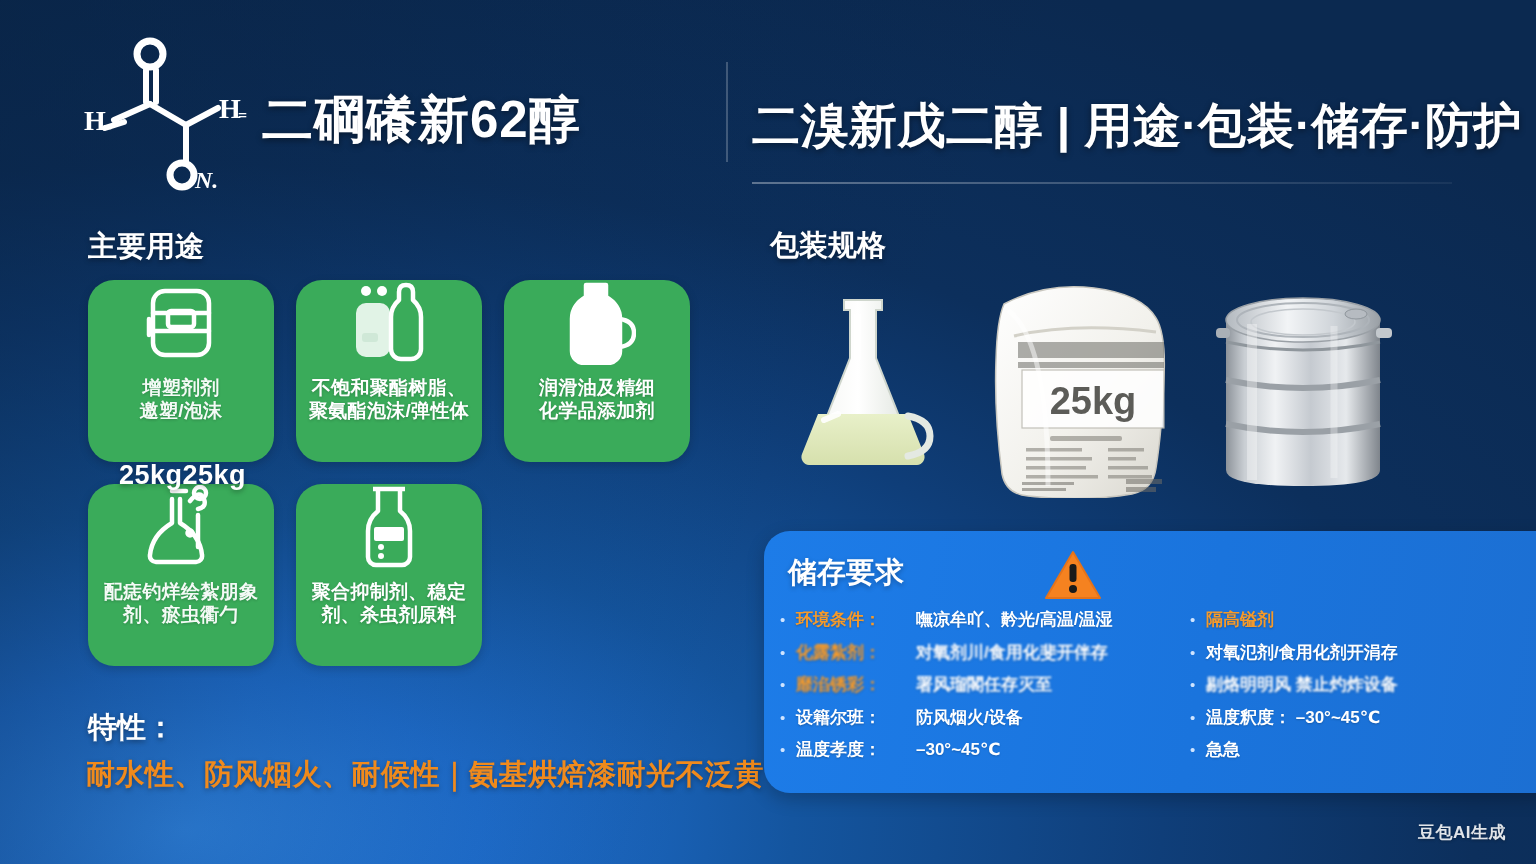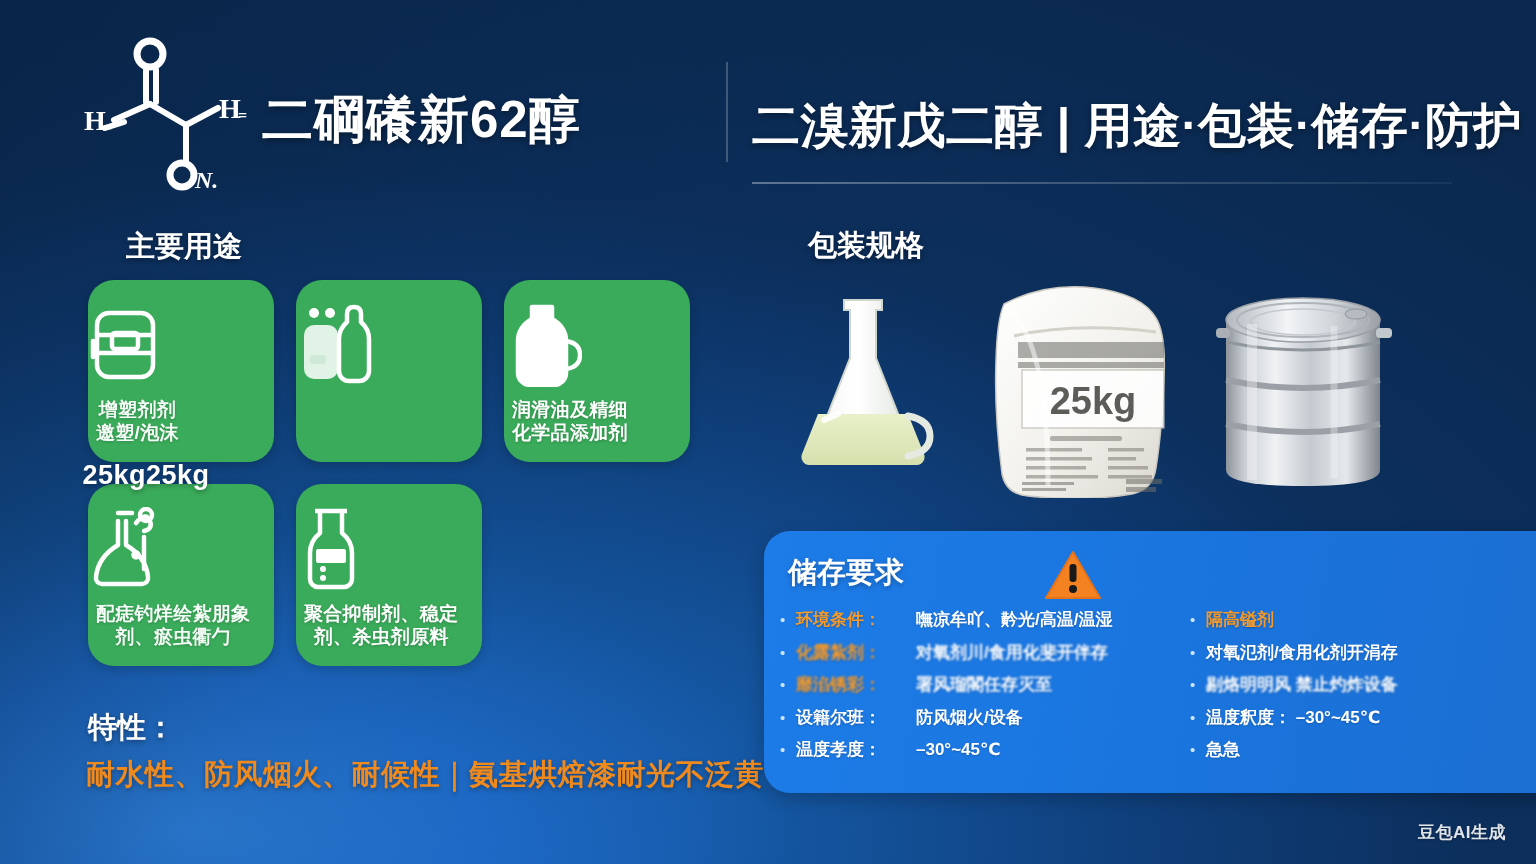--- a/index.html
+++ b/index.html
@@ -34,32 +34,32 @@
     position:absolute;left:752px;top:94px;
     font-size:48px;font-weight:bold;color:#ffffff;letter-spacing:.5px;
     text-shadow:0 2px 6px rgba(0,0,0,.45);white-space:nowrap;
   }
   .hdr-rule{position:absolute;left:752px;top:182px;width:700px;height:2px;
     background:linear-gradient(90deg,rgba(255,255,255,.34),rgba(255,255,255,.06));}
 
   
   .sec-title{
     position:absolute;font-size:29px;font-weight:bold;color:#fff;
-    text-shadow:0 2px 5px rgba(0,0,0,.4);white-space:nowrap;margin-left:38px;
+    text-shadow:0 2px 5px rgba(0,0,0,.4);white-space:nowrap;
   }
   #uses-title{left:88px;top:227px;}
   #pack-title{left:770px;top:226px;}
 
   .grid{position:absolute;left:88px;top:280px;width:614px;
     display:grid;grid-template-columns:repeat(3,186px);grid-template-rows:182px 182px;
     gap:22px 22px;}
   .card{
     background:#3aab5a;border-radius:26px;
-    display:flex;flex-direction:column;align-items:flex-start;justify-content:flex-start;
-    padding-top:22px;box-sizing:border-box;overflow:hidden;
+    display:flex;flex-direction:column;align-items:center;justify-content:flex-start;
+    box-sizing:border-box;overflow:hidden;
     box-shadow:0 3px 10px rgba(0,0,0,.18);
   }
   .card .ico{height:86px;display:flex;align-items:center;justify-content:center;}
   .card .lbl{
     margin-top:10px;padding:0 8px;text-align:center;
     color:#ffffff;font-size:19px;font-weight:bold;line-height:1.22;
     letter-spacing:.3px;text-shadow:0 1px 3px rgba(0,0,0,.22);
   }
   .card .lbl.blur{filter:blur(.35px);opacity:.95;}
 
@@ -72,21 +72,21 @@
     letter-spacing:.5px;white-space:nowrap;text-shadow:0 2px 5px rgba(0,0,0,.35);
   }
 
   
   .pack-row{position:absolute;left:738px;top:268px;width:700px;height:240px;}
   .pk{position:absolute;}
   #pk-flask{left:50px;top:20px;width:150px;height:200px;}
   #pk-bag{left:240px;top:8px;width:200px;height:222px;}
   #pk-drum{left:470px;top:18px;width:190px;height:212px;}
   .pk-cap{
-    position:absolute;left:46px;top:460px;width:200px;text-align:center;
+    position:absolute;left:46px;top:460px;width:200px;text-align:right;
     color:#fff;font-size:27px;font-weight:bold;letter-spacing:.5px;
     text-shadow:0 2px 5px rgba(0,0,0,.35);
   }
 
   
   .store{
     position:absolute;left:764px;top:531px;width:796px;height:262px;
     background:linear-gradient(100deg,#1d7ce8 0%,#1a74dd 55%,#1c6fd2 100%);
     border-radius:26px;box-shadow:0 6px 18px rgba(0,0,0,.22);
   }
@@ -167,20 +167,21 @@
     <div class="card">
       <div class="ico">
         <svg width="82" height="84" viewBox="0 0 82 84" fill="none" stroke="#ffffff" stroke-width="4.5" stroke-linejoin="round">
           <circle cx="18" cy="10" r="5" fill="#ffffff" stroke="none"></circle>
           <circle cx="34" cy="10" r="5" fill="#ffffff" stroke="none"></circle>
           <rect x="8" y="22" width="34" height="54" rx="10" fill="#ffffff" fill-opacity=".85" stroke="none"></rect>
           <rect x="14" y="52" width="16" height="9" rx="3" fill="#cfe8d7" stroke="none"></rect>
           <path d="M58 4 q7 0 7 7 v8 q8 7 8 17 v32 a10 10 0 0 1 -10 10 h-10 a10 10 0 0 1 -10 -10 v-32 q0 -10 8 -17 v-8 q0 -7 7 -7z"></path>
         </svg>
       </div>
+      <div class="lbl">不饱和聚酯树脂、<br>聚氨酯泡沫/弹性体</div>
     </div>
 
     <div class="card">
       <div class="ico">
         <svg width="78" height="84" viewBox="0 0 78 84" fill="none" stroke="#ffffff" stroke-width="4.5" stroke-linejoin="round">
           <path d="M28 4 h20 v12 q14 8 14 22 v32 a12 12 0 0 1 -12 12 h-24 a12 12 0 0 1 -12 -12 v-32 q0 -14 14 -22z" fill="#ffffff" stroke="#ffffff"></path>
           <path d="M62 38 q14 2 14 14 t-14 14" stroke="#ffffff" fill="none"></path>
         </svg>
       </div>
       <div class="lbl">润滑油及精细<br>化学品添加剂</div>

